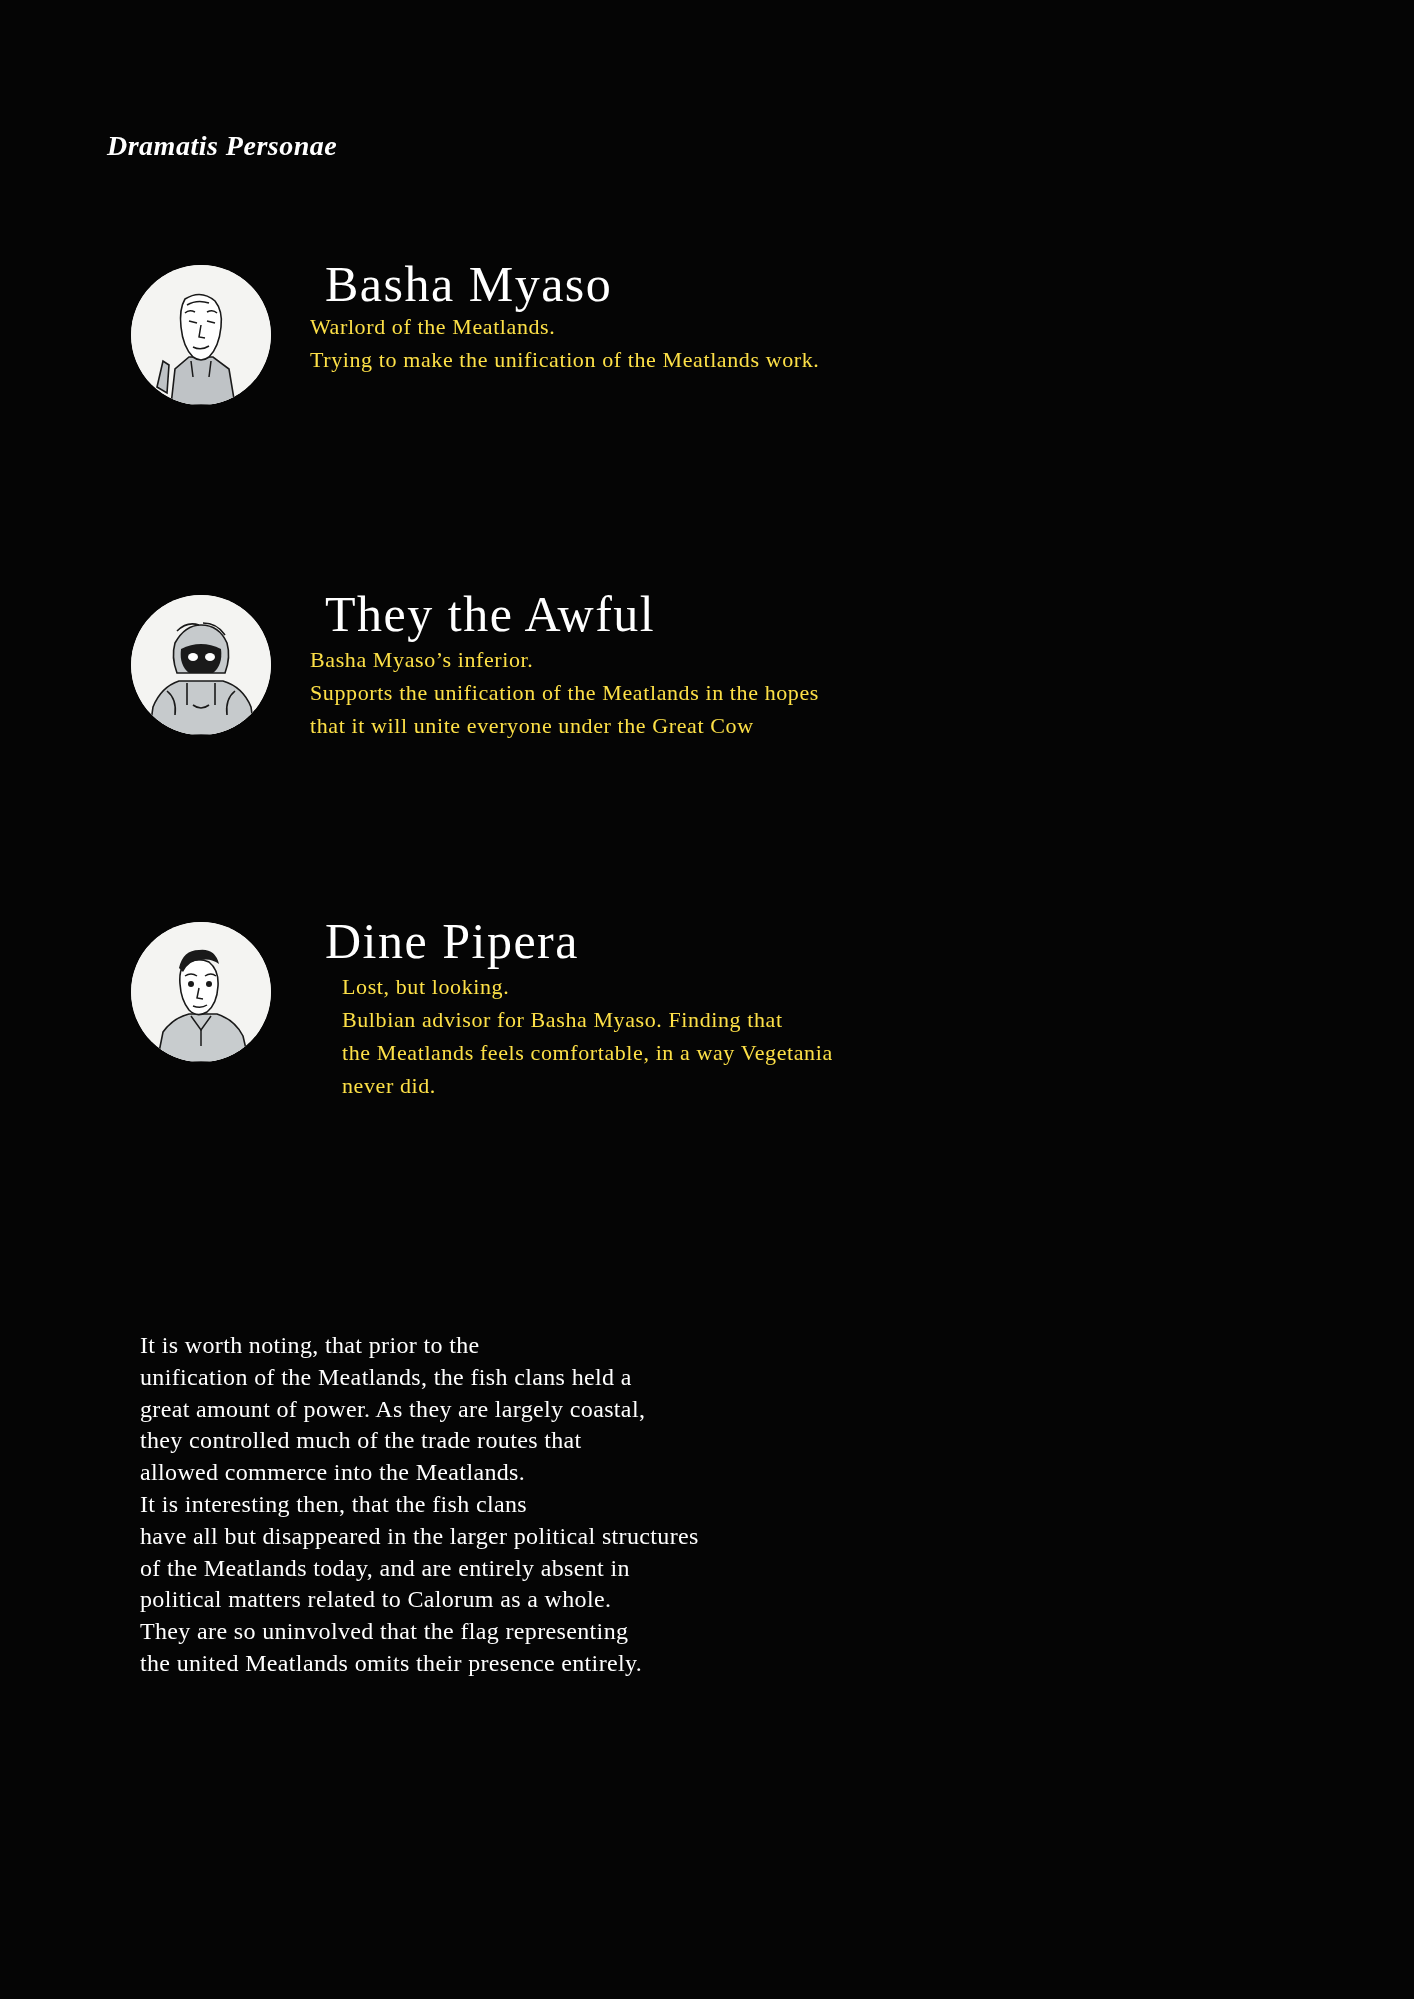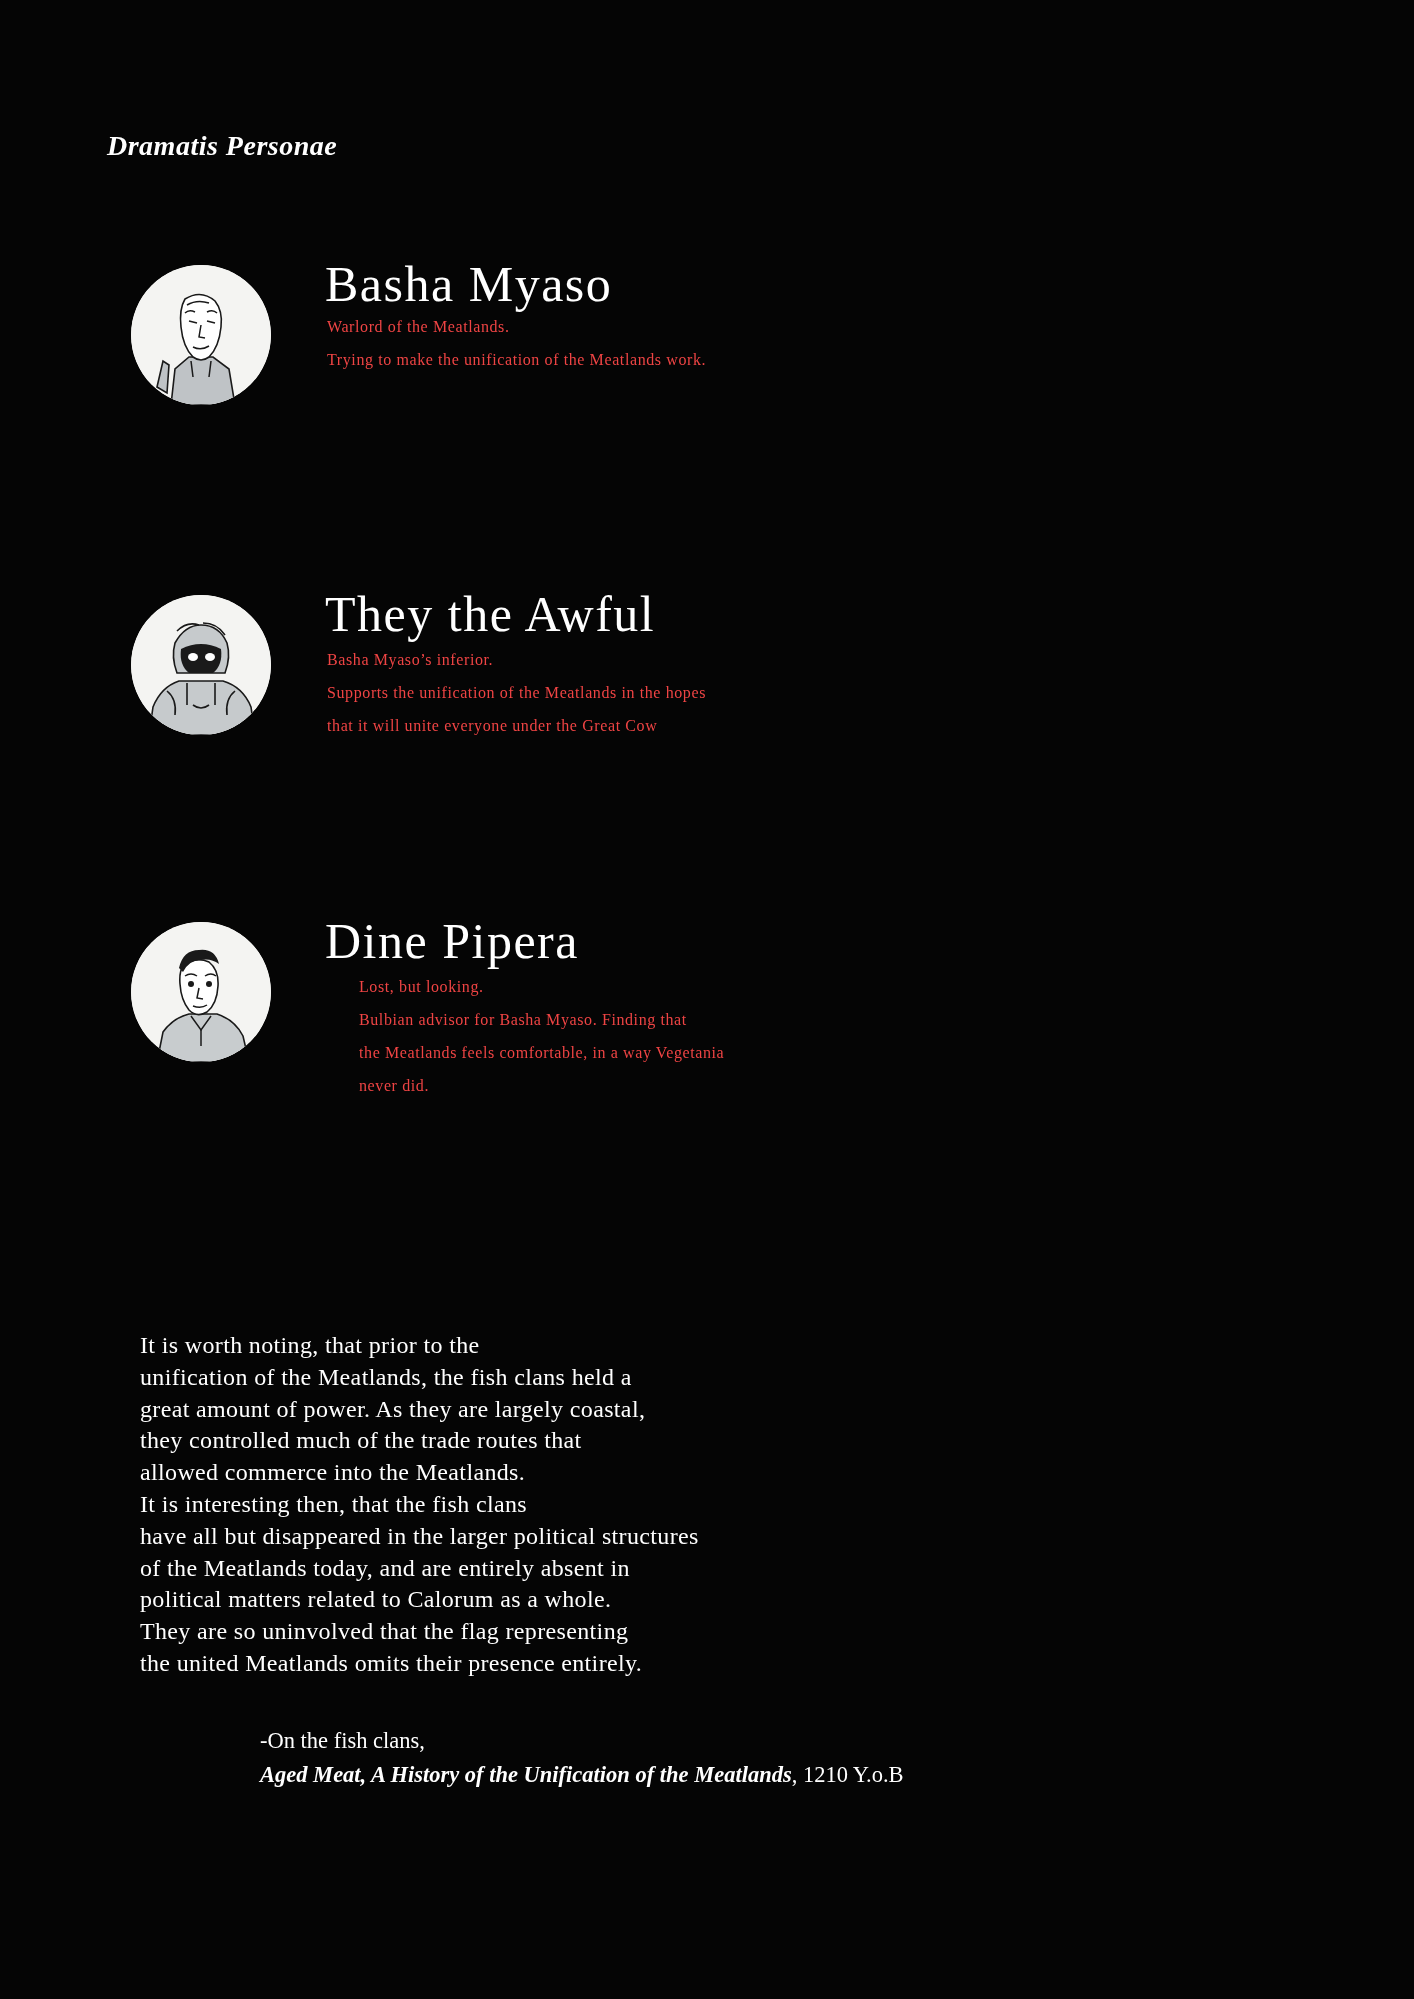--- a/index.html
+++ b/index.html
@@ -59,27 +59,27 @@
     left: 325px;
     top: -10px;
     font-family: "Liberation Serif", serif;
     font-size: 50px;
     letter-spacing: 1.5px;
     color: #ffffff;
     white-space: nowrap;
   }
   .char-desc {
     position: absolute;
-    left: 327px;
+    left: 310px;
     top: 45px;
     font-family: "Liberation Serif", serif;
-    font-size: 16px;
+    font-size: 22px;
     line-height: 33px;
     letter-spacing: 0.6px;
-    color: #ef4444;
+    color: #fde047;
     white-space: pre-line;
   }
   .char-2 .char-desc { top: 48px; }
   .char-3 .char-desc { top: 48px; margin-left: 32px; }
 
   .note-block {
     position: absolute;
     left: 140px;
     top: 1330px;
     width: 820px;
@@ -214,20 +214,14 @@
 great amount of power. As they are largely coastal,
 they controlled much of the trade routes that
 allowed commerce into the Meatlands.
 It is interesting then, that the fish clans
 have all but disappeared in the larger political structures
 of the Meatlands today, and are entirely absent in
 political matters related to Calorum as a whole.
 They are so uninvolved that the flag representing
 the united Meatlands omits their presence entirely.</div>
 
-  <div class="attrib">
-    <span>-On the fish clans,</span>
-    <span class="line2">
-      <span class="book">Aged Meat, A History of the Unification of the Meatlands</span><span>, 1210 Y.o.B</span>
-    </span>
-  </div>
 
 </div>
 
 </body></html>

